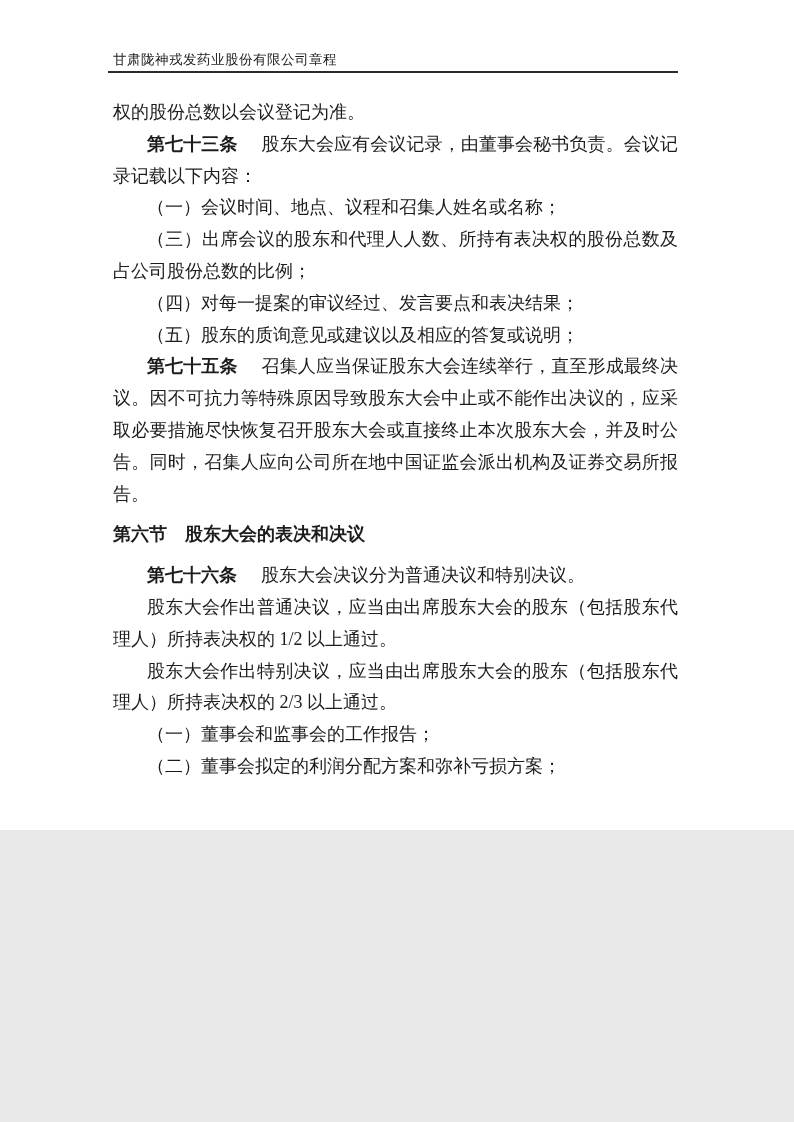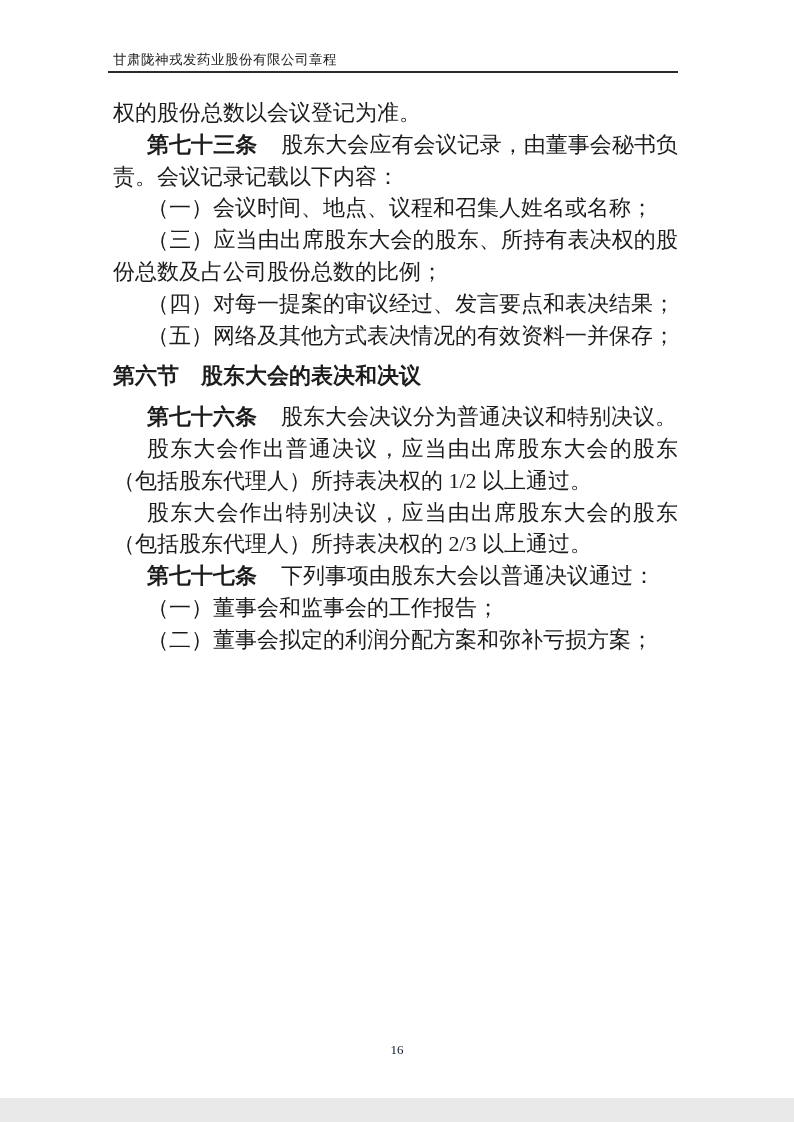--- a/index.html
+++ b/index.html
@@ -1,19 +1,19 @@
 <!DOCTYPE html>
 <html><head>
 <meta charset="utf-8">
 <style>
   html, body { margin: 0; padding: 0; background: #e9e9e9; }
   .page {
     position: relative;
     width: 794px;
-    height: 1098px;
+    height: 830px;
     margin: 0 auto;
     background: #ffffff;
     font-family: "Liberation Serif", "DejaVu Serif", serif;
     color: #1c1c1c;
     overflow: hidden;
   }
   .page-header {
     position: absolute;
     top: 51px;
     left: 108px;
@@ -31,21 +31,21 @@
     height: 0;
   }
   .page-body {
     position: absolute;
     top: 97px;
     left: 113px;
     width: 565px;
   }
   .para {
     margin: 0;
-    font-size: 22px;
+    font-size: 18px;
     line-height: 31.8px;
     text-align: justify;
   }
   .para.article, .para.item, .para.body { text-indent: 34px; }
   .para.continuation { text-indent: 0; }
   .para.heading {
     text-indent: 0;
     font-weight: 700;
     margin: 9px 0;
   }
@@ -65,28 +65,28 @@
 <div class="page">
   <header class="page-header">
     <div class="header-title">甘肃陇神戎发药业股份有限公司章程</div>
     <div class="header-rule"></div>
   </header>
 
   <main class="page-body">
       <p class="para continuation">权的股份总数以会议登记为准。</p>
       <p class="para article"><b class="lead">第七十三条</b><span>股东大会应有会议记录，由董事会秘书负责。会议记录记载以下内容：</span></p>
       <p class="para item">（一）会议时间、地点、议程和召集人姓名或名称；</p>
-      <p class="para item">（三）应当由出席股东大会的股东、所持有表决权的股份总数及占公司股份总数的比例；</p>
+      <p class="para item">（三）出席会议的股东和代理人人数、所持有表决权的股份总数及占公司股份总数的比例；</p>
       <p class="para item">（四）对每一提案的审议经过、发言要点和表决结果；</p>
-      <p class="para item">（五）网络及其他方式表决情况的有效资料一并保存；</p>
+      <p class="para item">（五）股东的质询意见或建议以及相应的答复或说明；</p>
+      <p class="para article"><b class="lead">第七十五条</b><span>召集人应当保证股东大会连续举行，直至形成最终决议。因不可抗力等特殊原因导致股东大会中止或不能作出决议的，应采取必要措施尽快恢复召开股东大会或直接终止本次股东大会，并及时公告。同时，召集人应向公司所在地中国证监会派出机构及证券交易所报告。</span></p>
       <p class="para heading">第六节　股东大会的表决和决议</p>
       <p class="para article"><b class="lead">第七十六条</b><span>股东大会决议分为普通决议和特别决议。</span></p>
       <p class="para body">股东大会作出普通决议，应当由出席股东大会的股东（包括股东代理人）所持表决权的 1/2 以上通过。</p>
       <p class="para body">股东大会作出特别决议，应当由出席股东大会的股东（包括股东代理人）所持表决权的 2/3 以上通过。</p>
-      <p class="para article"><b class="lead">第七十七条</b><span>下列事项由股东大会以普通决议通过：</span></p>
       <p class="para item">（一）董事会和监事会的工作报告；</p>
       <p class="para item">（二）董事会拟定的利润分配方案和弥补亏损方案；</p>
     </main>
 
   <footer class="page-footer">
     <span class="page-number">16</span>
   </footer>
 </div>
 
 </body></html>

